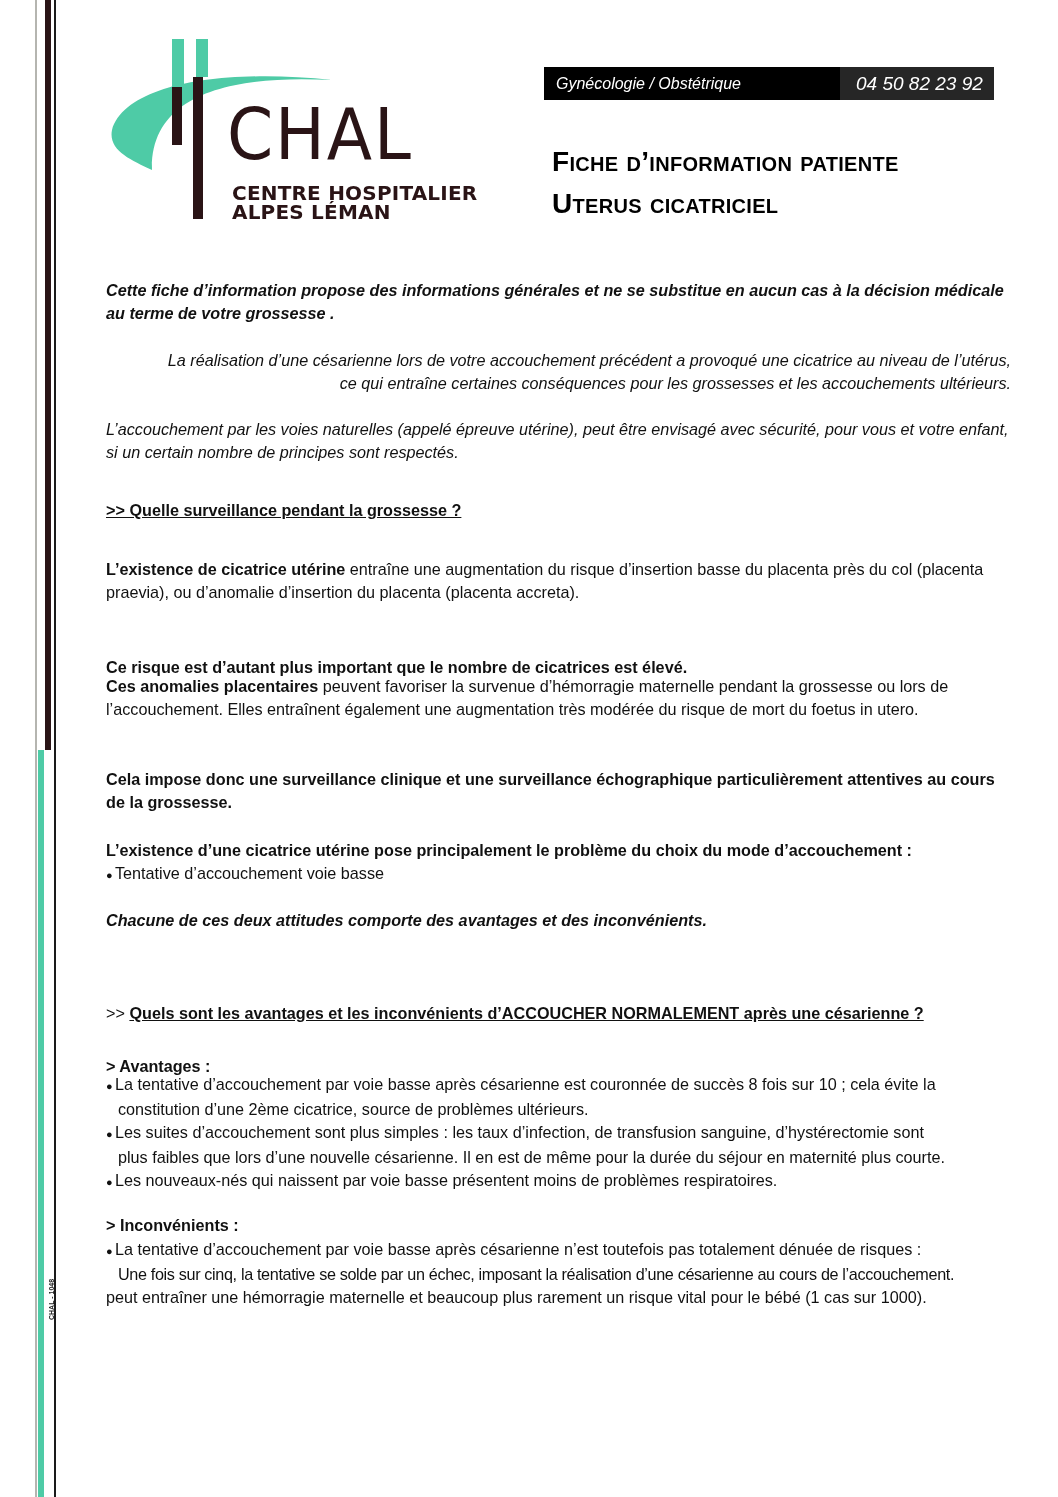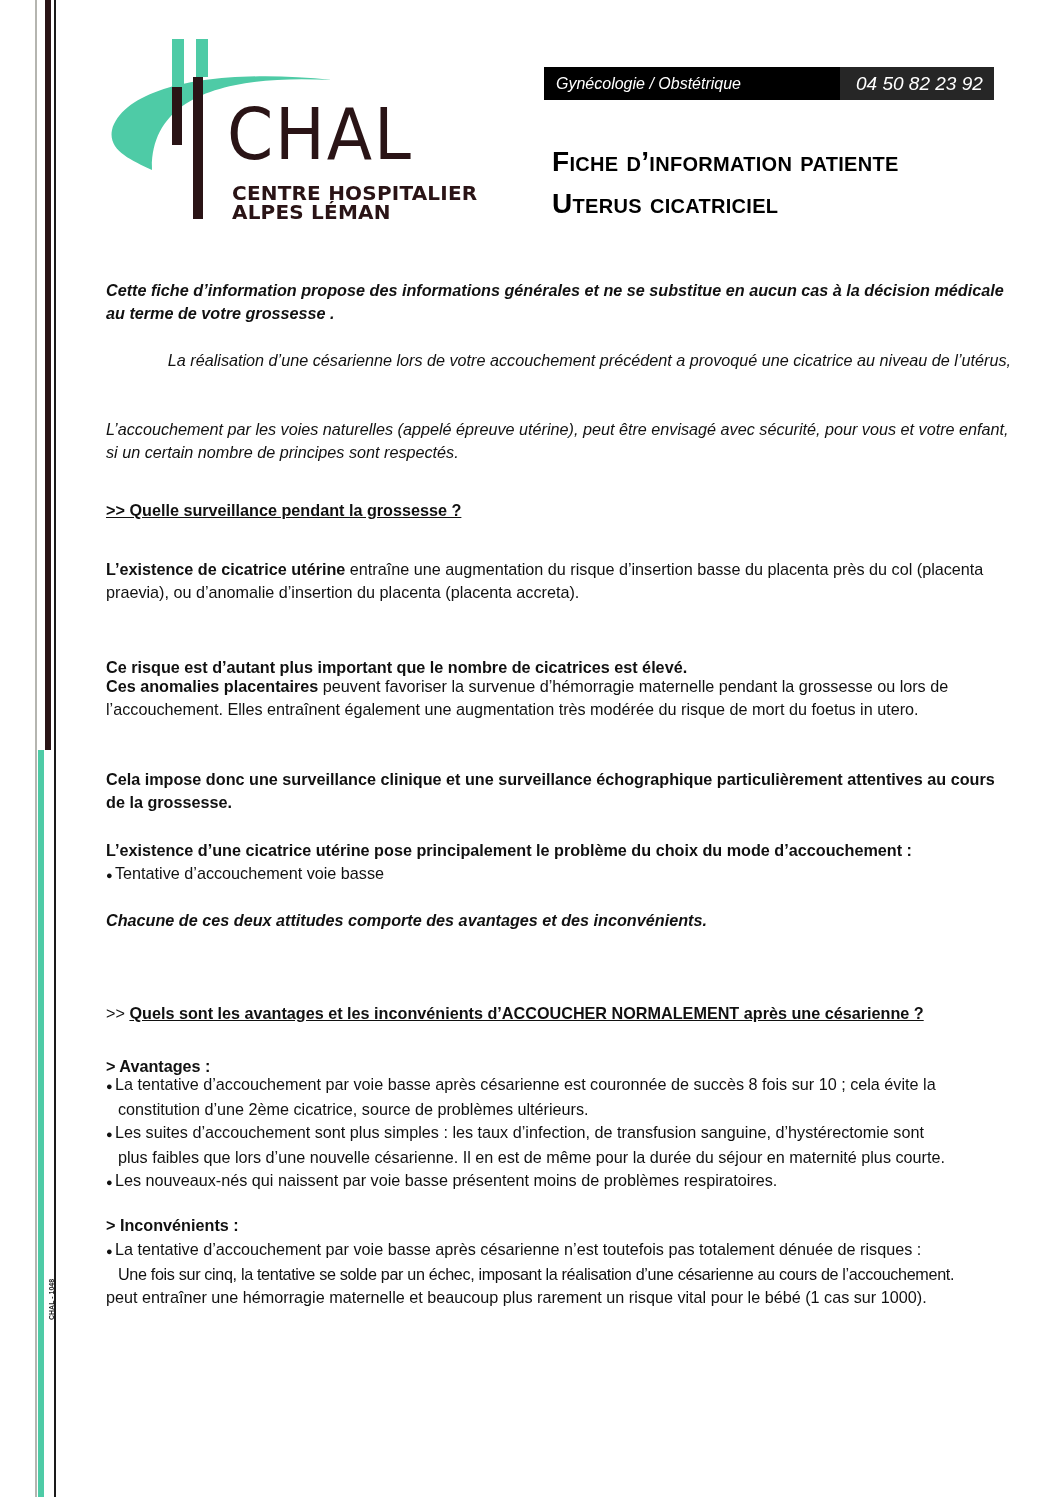--- a/index.html
+++ b/index.html
@@ -73,20 +73,21 @@
   <div id="dept-name">Gynécologie / Obstétrique</div>
   <div id="dept-phone">04 50 82 23 92</div>
 </div>
 
 <div id="title1">Fiche d’information patiente</div>
 <div id="title2">Uterus  cicatriciel</div>
 
 <div class="p it b" style="top:279px;">Cette fiche d’information propose des informations générales et ne se substitue en aucun cas à la décision médicale au terme de votre grossesse .</div>
 <div class="p it" style="top:349px;text-align:right;">
   <div>La réalisation d’une césarienne lors de votre accouchement précédent a provoqué une cicatrice au niveau de l’utérus,</div>
+  <div>ce qui entraîne certaines conséquences pour les grossesses et les accouchements ultérieurs.</div>
 </div>
 <div class="p it" style="top:418px;">L’accouchement par les voies naturelles (appelé épreuve utérine), peut être envisagé avec sécurité, pour vous et votre enfant, si un certain nombre de principes sont respectés.</div>
 
 <div class="p b u" style="top:499px;">&gt;&gt; Quelle surveillance pendant la grossesse ?</div>
 <div class="p" style="top:558px;"><span class="b">L’existence de cicatrice utérine</span><span> entraîne une augmentation du risque d’insertion basse du placenta près du col (placenta praevia), ou d’anomalie d’insertion du placenta (placenta accreta).</span></div>
 <div class="p b" style="top:656px;">Ce risque est d’autant plus important que le nombre de cicatrices est élevé.</div>
 <div class="p" style="top:675px;"><span class="b">Ces anomalies placentaires</span><span> peuvent favoriser la survenue d’hémorragie maternelle pendant la grossesse ou lors de l’accouchement. Elles entraînent également une augmentation très modérée du risque de mort du foetus in utero.</span></div>
 <div class="p b" style="top:768px;">Cela impose donc une surveillance clinique et une surveillance échographique particulièrement attentives au cours de la grossesse.</div>
 <div class="p b" style="top:839px;">L’existence d’une cicatrice utérine pose principalement le problème du choix du mode d’accouchement :</div>
 <div class="p" style="top:862px;">

